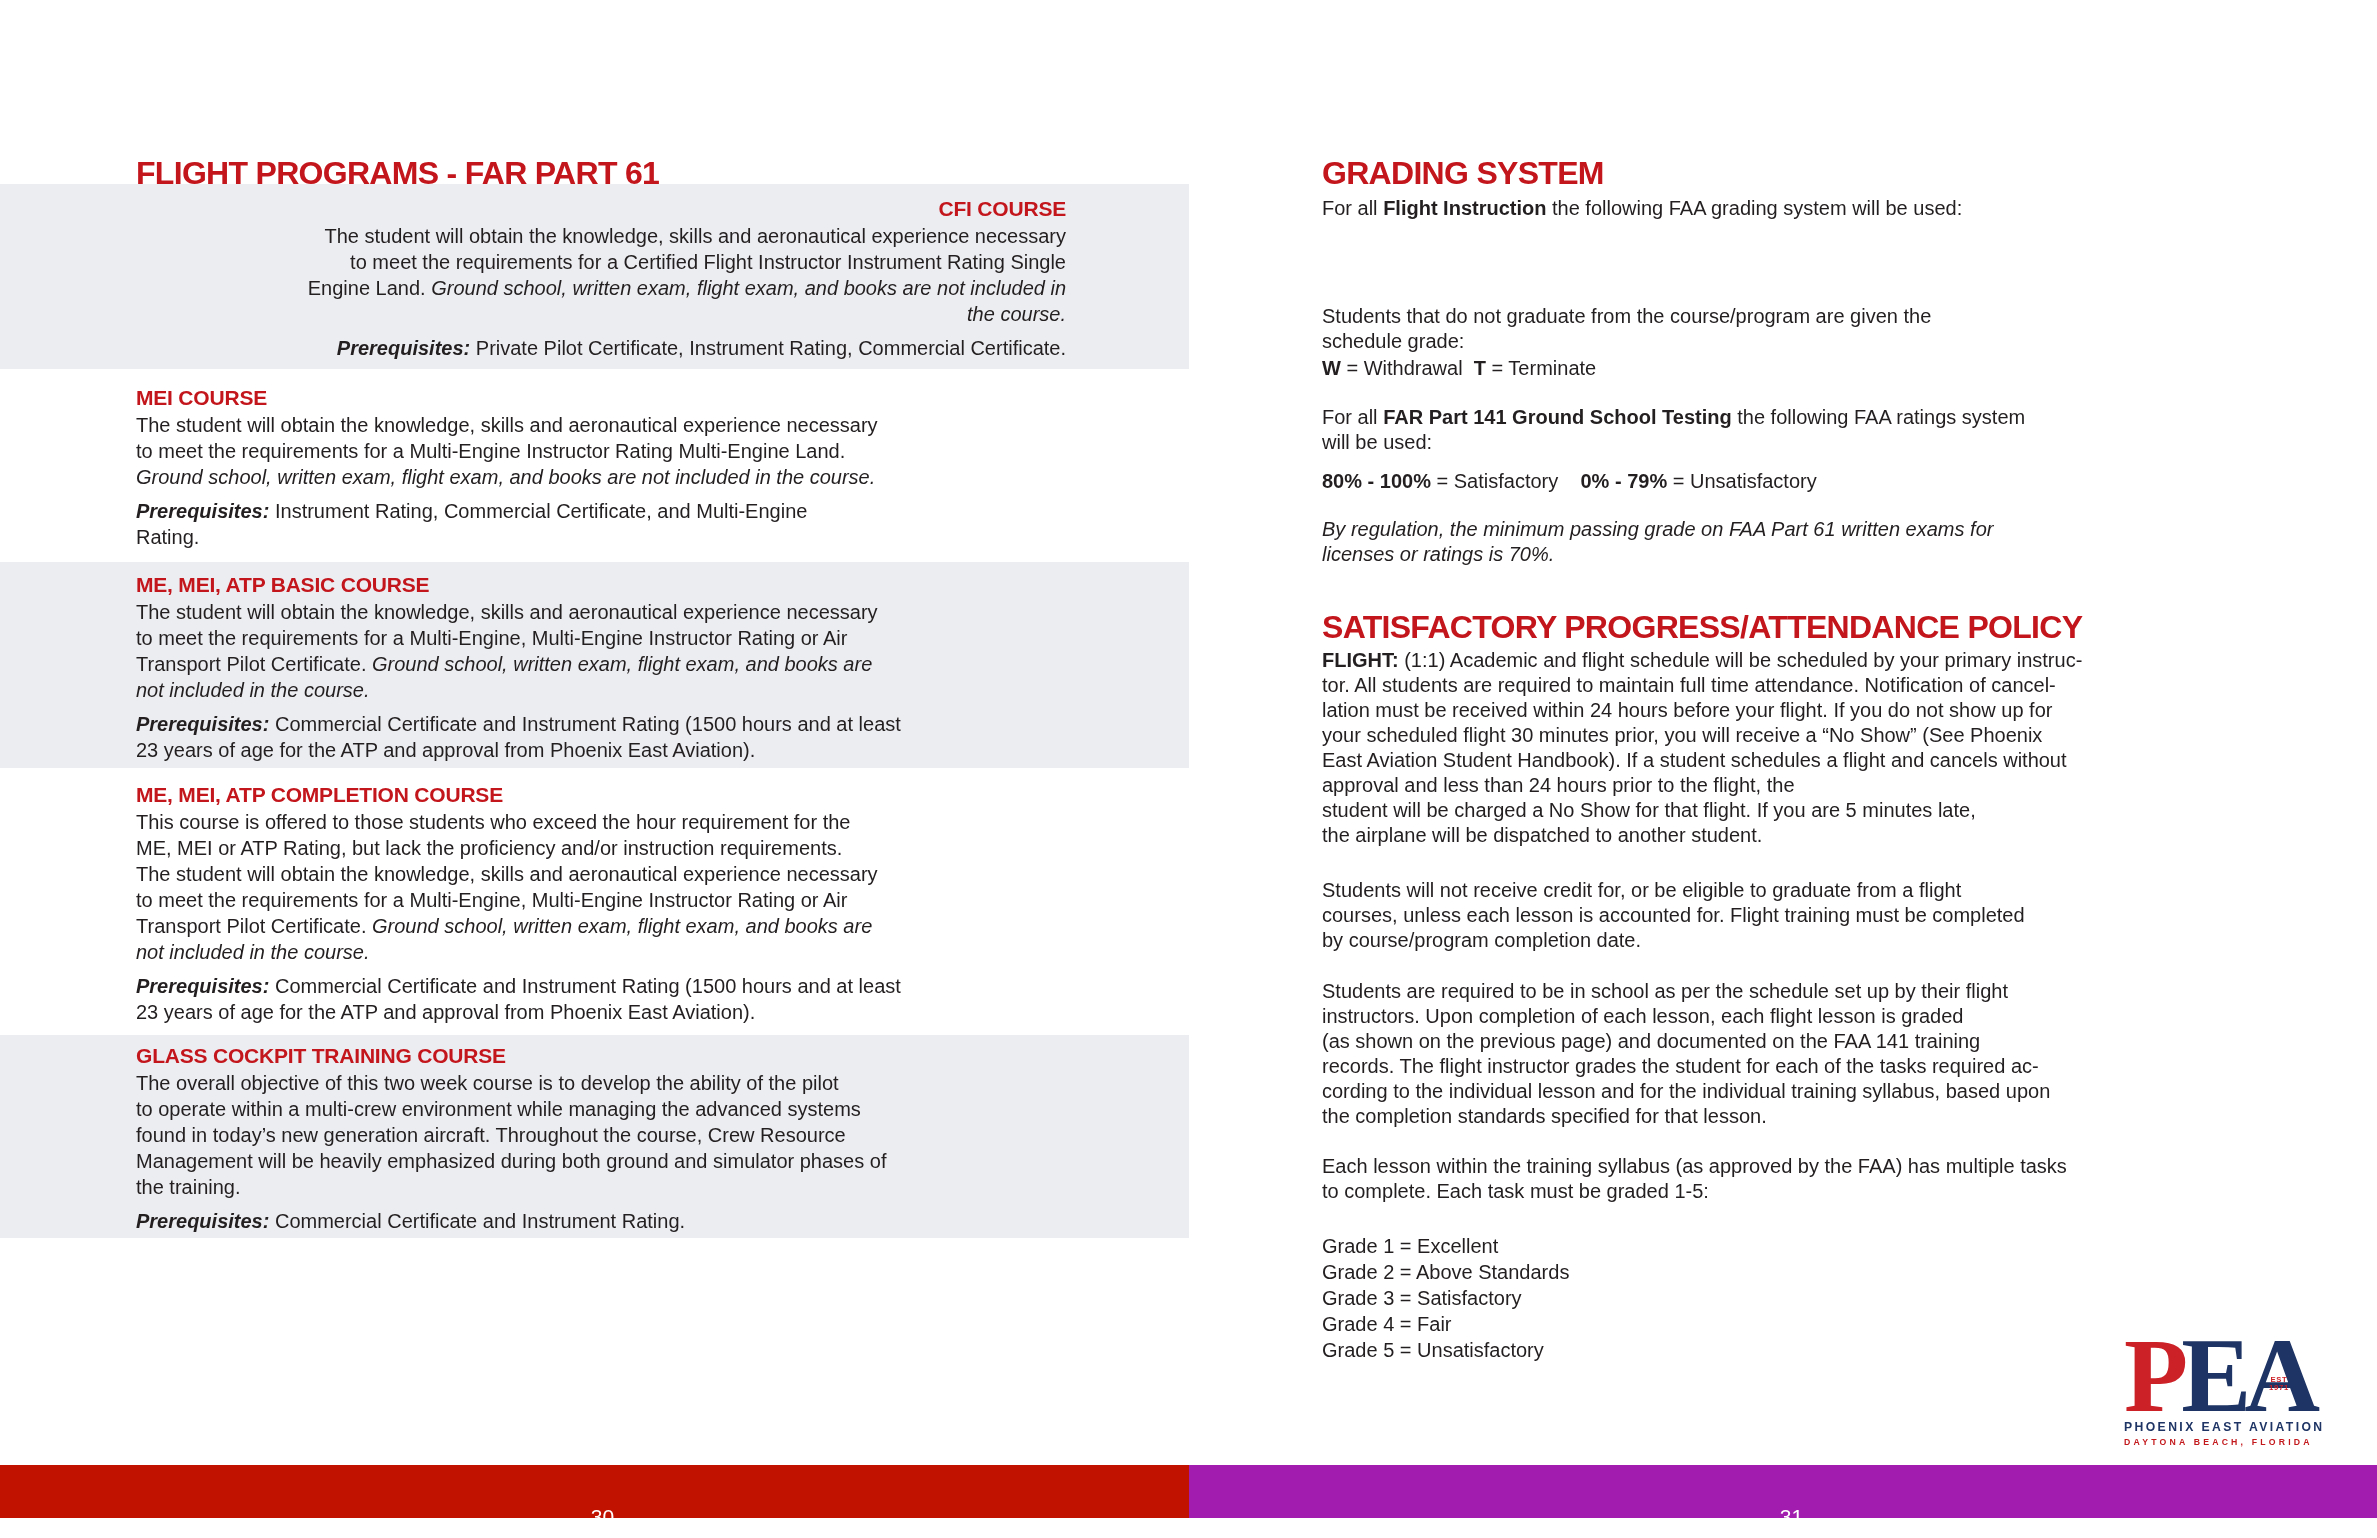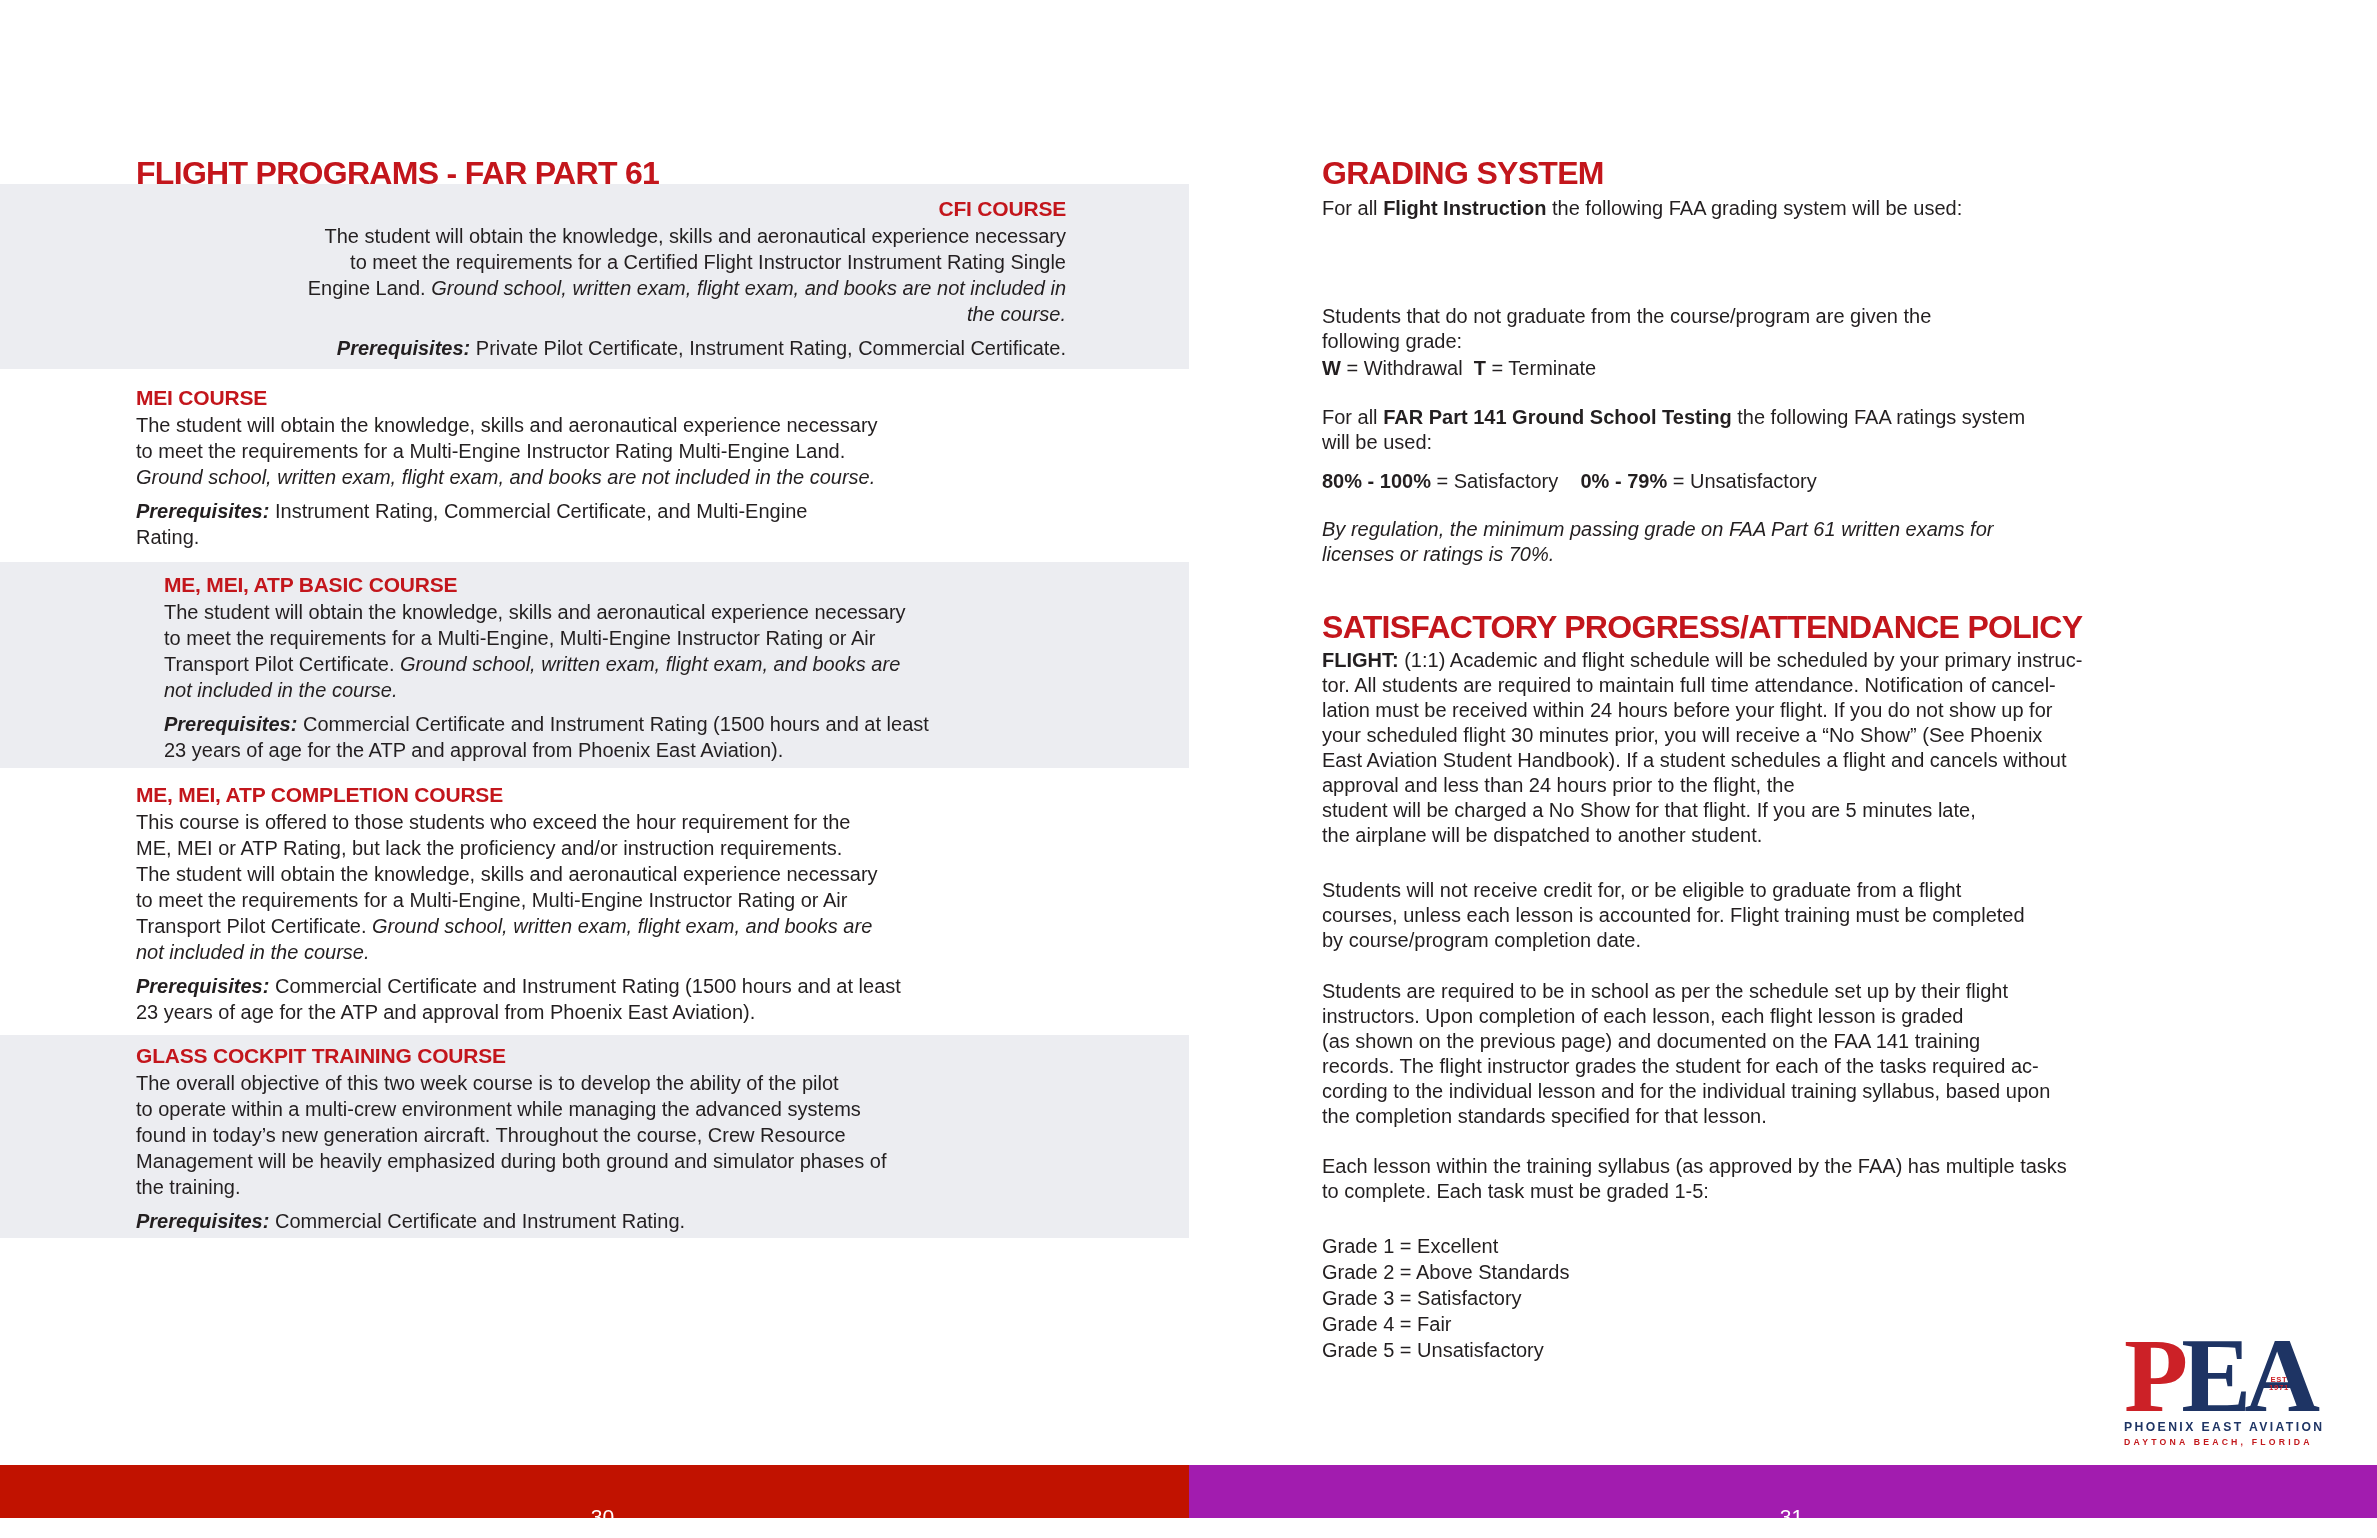--- a/index.html
+++ b/index.html
@@ -16,21 +16,21 @@
   .big-title{position:absolute;font-size:32px;line-height:35px;font-weight:700;
              color:#c3161c;letter-spacing:-0.7px;white-space:nowrap;}
   #title-left{left:136px;top:135px;}
   #title-grading{left:1322px;top:135px;}
   #title-policy{left:1322px;top:589px;}
 
   
   .section{position:absolute;left:136px;width:930px;}
   #sec-0{top:198px;text-align:right;}
   #sec-1{top:387px;}
-  #sec-2{top:574px;margin-left:28px;}
+  #sec-2{top:574px;}
   #sec-3{top:784px;}
   #sec-4{top:1045px;}
   .course-heading{margin:0 0 3.5px 0;font-size:21px;line-height:21px;font-weight:700;
                   color:#c3161c;letter-spacing:-0.2px;}
   .course-body{font-size:20px;line-height:26px;white-space:pre-wrap;}
   .course-prereq{margin-top:8.4px;font-size:20px;line-height:26px;white-space:pre-wrap;}
 
   
   .rp{position:absolute;left:1322px;width:1028px;font-size:20px;line-height:25px;
       white-space:pre-wrap;}
@@ -100,21 +100,21 @@
 
   <div class="section" id="sec-4">
     <h2 class="course-heading">GLASS COCKPIT TRAINING COURSE</h2>
     <div class="course-body"><span>The overall objective of this two week course is to develop the ability of the pilot</span><br><span>to operate within a multi-crew environment while managing the advanced systems</span><br><span>found in today’s new generation aircraft. Throughout the course, Crew Resource</span><br><span>Management will be heavily emphasized during both ground and simulator phases of</span><br><span>the training.</span></div>
     <div class="course-prereq"><span class="bi">Prerequisites:</span><span> Commercial Certificate and Instrument Rating.</span></div>
   </div>
 
   <h1 class="big-title" id="title-grading">GRADING SYSTEM</h1>
 
   <div class="rp" id="rp-0"><span>For all </span><span class="b">Flight Instruction</span><span> the following FAA grading system will be used:</span></div>
-  <div class="rp" id="rp-2"><span>Students that do not graduate from the course/program are given the</span><br><span>following grade:</span></div>
+  <div class="rp" id="rp-2"><span>Students that do not graduate from the course/program are given the</span><br><span>schedule grade:</span></div>
   <div class="rp" id="rp-3"><span class="b">W</span><span> = Withdrawal  </span><span class="b">T</span><span> = Terminate</span></div>
   <div class="rp" id="rp-4"><span>For all </span><span class="b">FAR Part 141 Ground School Testing</span><span> the following FAA ratings system</span><br><span>will be used:</span></div>
   <div class="rp" id="rp-5"><span class="b">80% - 100%</span><span> = Satisfactory    </span><span class="b">0% - 79%</span><span> = Unsatisfactory</span></div>
   <div class="rp" id="rp-6"><span class="i">By regulation, the minimum passing grade on FAA Part 61 written exams for</span><br><span class="i">licenses or ratings is 70%.</span></div>
 
   <h1 class="big-title" id="title-policy">SATISFACTORY PROGRESS/ATTENDANCE POLICY</h1>
 
   <div class="rp" id="rp-7"><span class="b">FLIGHT:</span><span> (1:1) Academic and flight schedule will be scheduled by your primary instruc-</span><br><span>tor. All students are required to maintain full time attendance. Notification of cancel-</span><br><span>lation must be received within 24 hours before your flight. If you do not show up for</span><br><span>your scheduled flight 30 minutes prior, you will receive a “No Show” (See Phoenix</span><br><span>East Aviation Student Handbook). If a student schedules a flight and cancels without</span><br><span>approval and less than 24 hours prior to the flight, the</span><br><span>student will be charged a No Show for that flight. If you are 5 minutes late,</span><br><span>the airplane will be dispatched to another student.</span></div>
   <div class="rp" id="rp-8"><span>Students will not receive credit for, or be eligible to graduate from a flight</span><br><span>courses, unless each lesson is accounted for. Flight training must be completed</span><br><span>by course/program completion date.</span></div>
   <div class="rp" id="rp-9"><span>Students are required to be in school as per the schedule set up by their flight</span><br><span>instructors. Upon completion of each lesson, each flight lesson is graded</span><br><span>(as shown on the previous page) and documented on the FAA 141 training</span><br><span>records. The flight instructor grades the student for each of the tasks required ac-</span><br><span>cording to the individual lesson and for the individual training syllabus, based upon</span><br><span>the completion standards specified for that lesson.</span></div>

